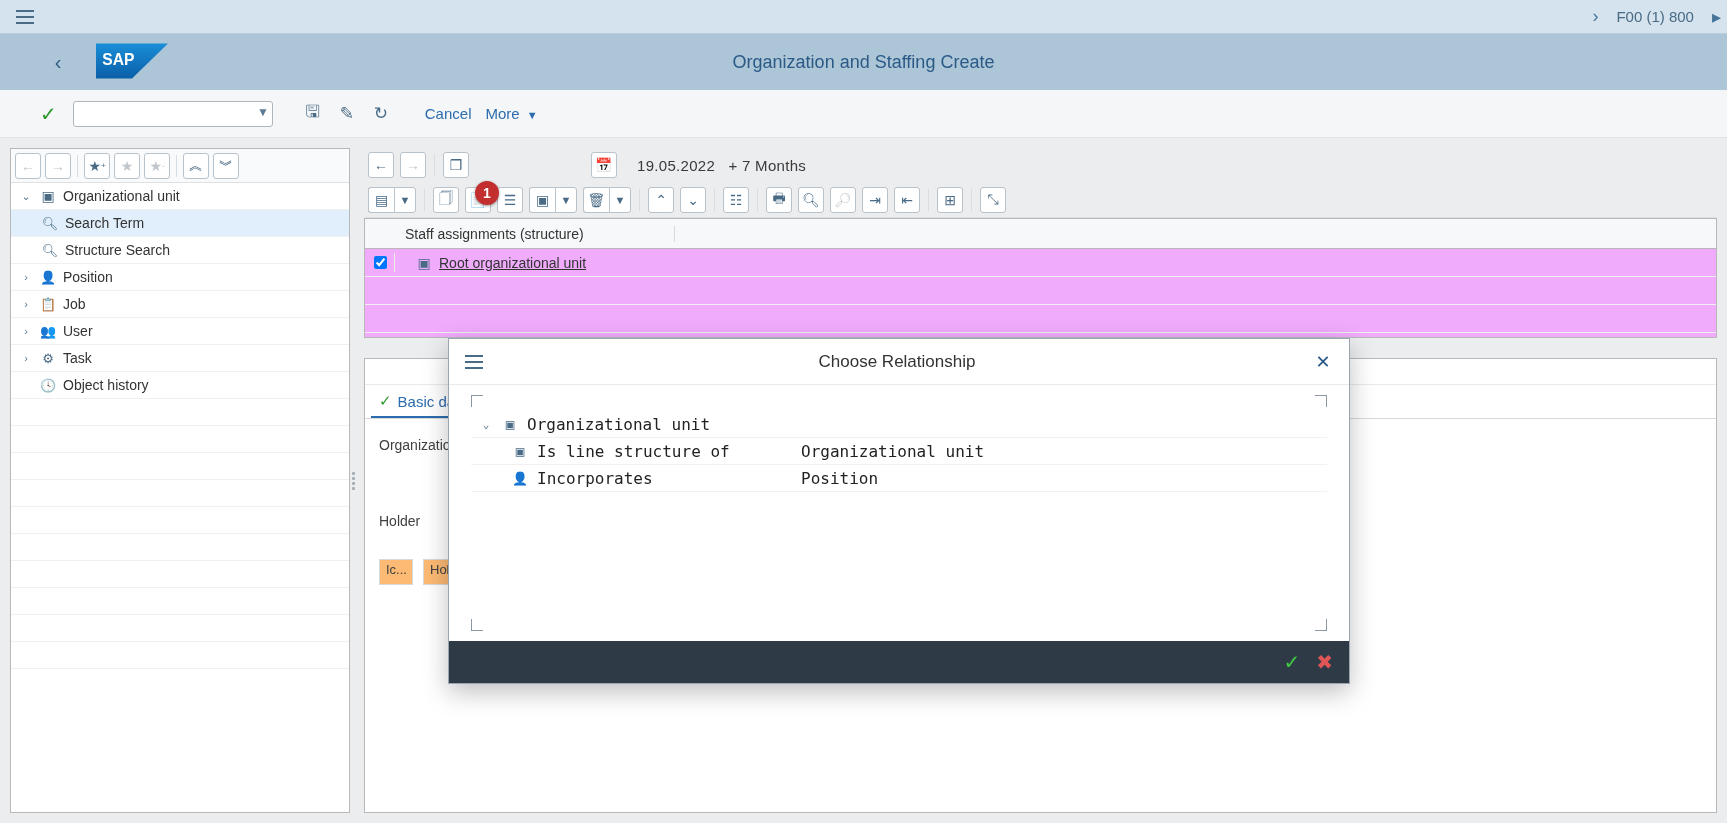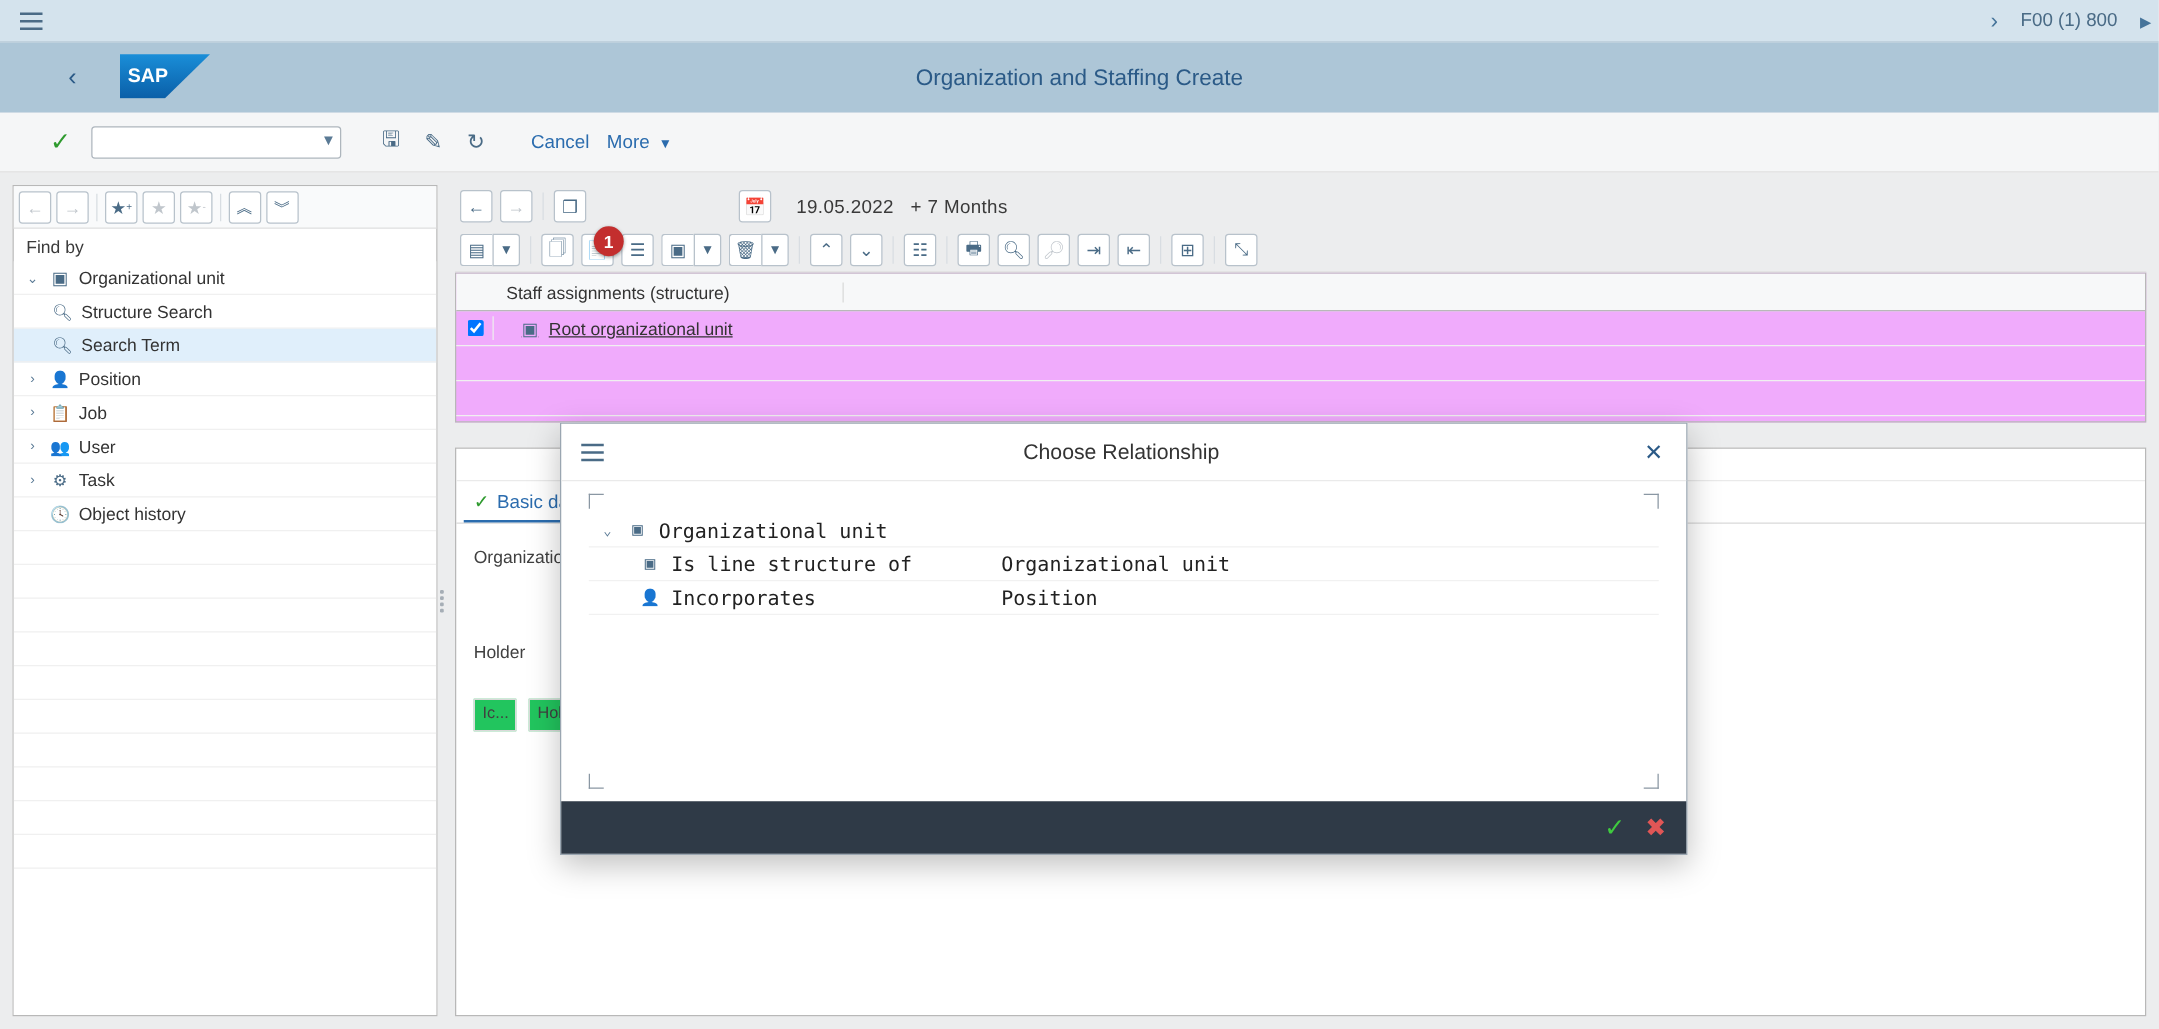--- a/index.html
+++ b/index.html
@@ -114,21 +114,21 @@
   .gr-c2{flex:1;}
 
   .details{margin-top:20px;border:1px solid var(--border);background:#fff;flex:1;position:relative;display:flex;flex-direction:column;}
   .det-status{height:26px;border-bottom:1px solid #eaeaea;padding-left:8px;display:flex;align-items:center;}
   .tabstrip{display:flex;padding-left:6px;height:34px;align-items:flex-end;border-bottom:1px solid var(--light-border);}
   .tab{padding:6px 14px 6px 8px;font-size:15px;color:var(--link-blue);display:flex;align-items:center;gap:6px;border-bottom:2px solid transparent;cursor:pointer;}
   .tab.active{border-bottom-color:var(--link-blue);}
   .det-body{padding:18px 14px;color:#404040;font-size:14px;}
   .det-body .row{margin-bottom:30px;}
   .holder-row{display:flex;gap:10px;}
-  .th-cell{border:1px solid var(--light-border);height:26px;padding:2px 6px;background:#22c55e;font-size:13px;}
+  .th-cell{border:1px solid var(--light-border);height:26px;padding:2px 6px;background:#fdba74;font-size:13px;}
 
   
   .dialog{
     position:absolute;left:448px;top:338px;width:902px;height:346px;
     background:#fff;border:1px solid #9aa6b1;box-shadow:0 8px 24px rgba(0,0,0,.25);
     display:flex;flex-direction:column;z-index:40;
   }
   .dlg-head{height:46px;display:flex;align-items:center;justify-content:space-between;padding:0 14px;border-bottom:1px solid #eaeaea;}
   .dlg-title{flex:1;text-align:center;font-size:17px;color:#333;}
   .dlg-close{width:24px;height:24px;display:flex;align-items:center;justify-content:center;color:#2b5a87;font-size:18px;cursor:pointer;}
@@ -218,34 +218,33 @@
       <span class="sq-btn disabled">←</span>
       <span class="sq-btn disabled">→</span>
       <span class="vsep"></span>
       <span class="sq-btn">★<sub style="font-size:8px">+</sub></span>
       <span class="sq-btn disabled">★</span>
       <span class="sq-btn disabled">★<sub style="font-size:8px">-</sub></span>
       <span class="vsep"></span>
       <span class="sq-btn">︽</span>
       <span class="sq-btn">︾</span>
     </div>
-    <div class="lp-label">Find by</div>
     <div class="tree">
       <div class="tr-row indent0">
         <span class="tr-toggle">⌄</span>
         <span class="tr-icon i-org"></span>
         <span>Organizational unit</span>
       </div>
+      <div class="tr-row indent1 sel">
+        <span class="tr-icon i-search"></span>
+        <span>Search Term</span>
+      </div>
       <div class="tr-row indent1">
         <span class="tr-icon i-search"></span>
         <span>Structure Search</span>
-      </div>
-      <div class="tr-row indent1 sel">
-        <span class="tr-icon i-search"></span>
-        <span>Search Term</span>
       </div>
       <div class="tr-row indent0">
         <span class="tr-toggle">›</span>
         <span class="tr-icon i-person"></span>
         <span>Position</span>
       </div>
       <div class="tr-row indent0">
         <span class="tr-toggle">›</span>
         <span class="tr-icon i-doc"></span>
         <span>Job</span>

